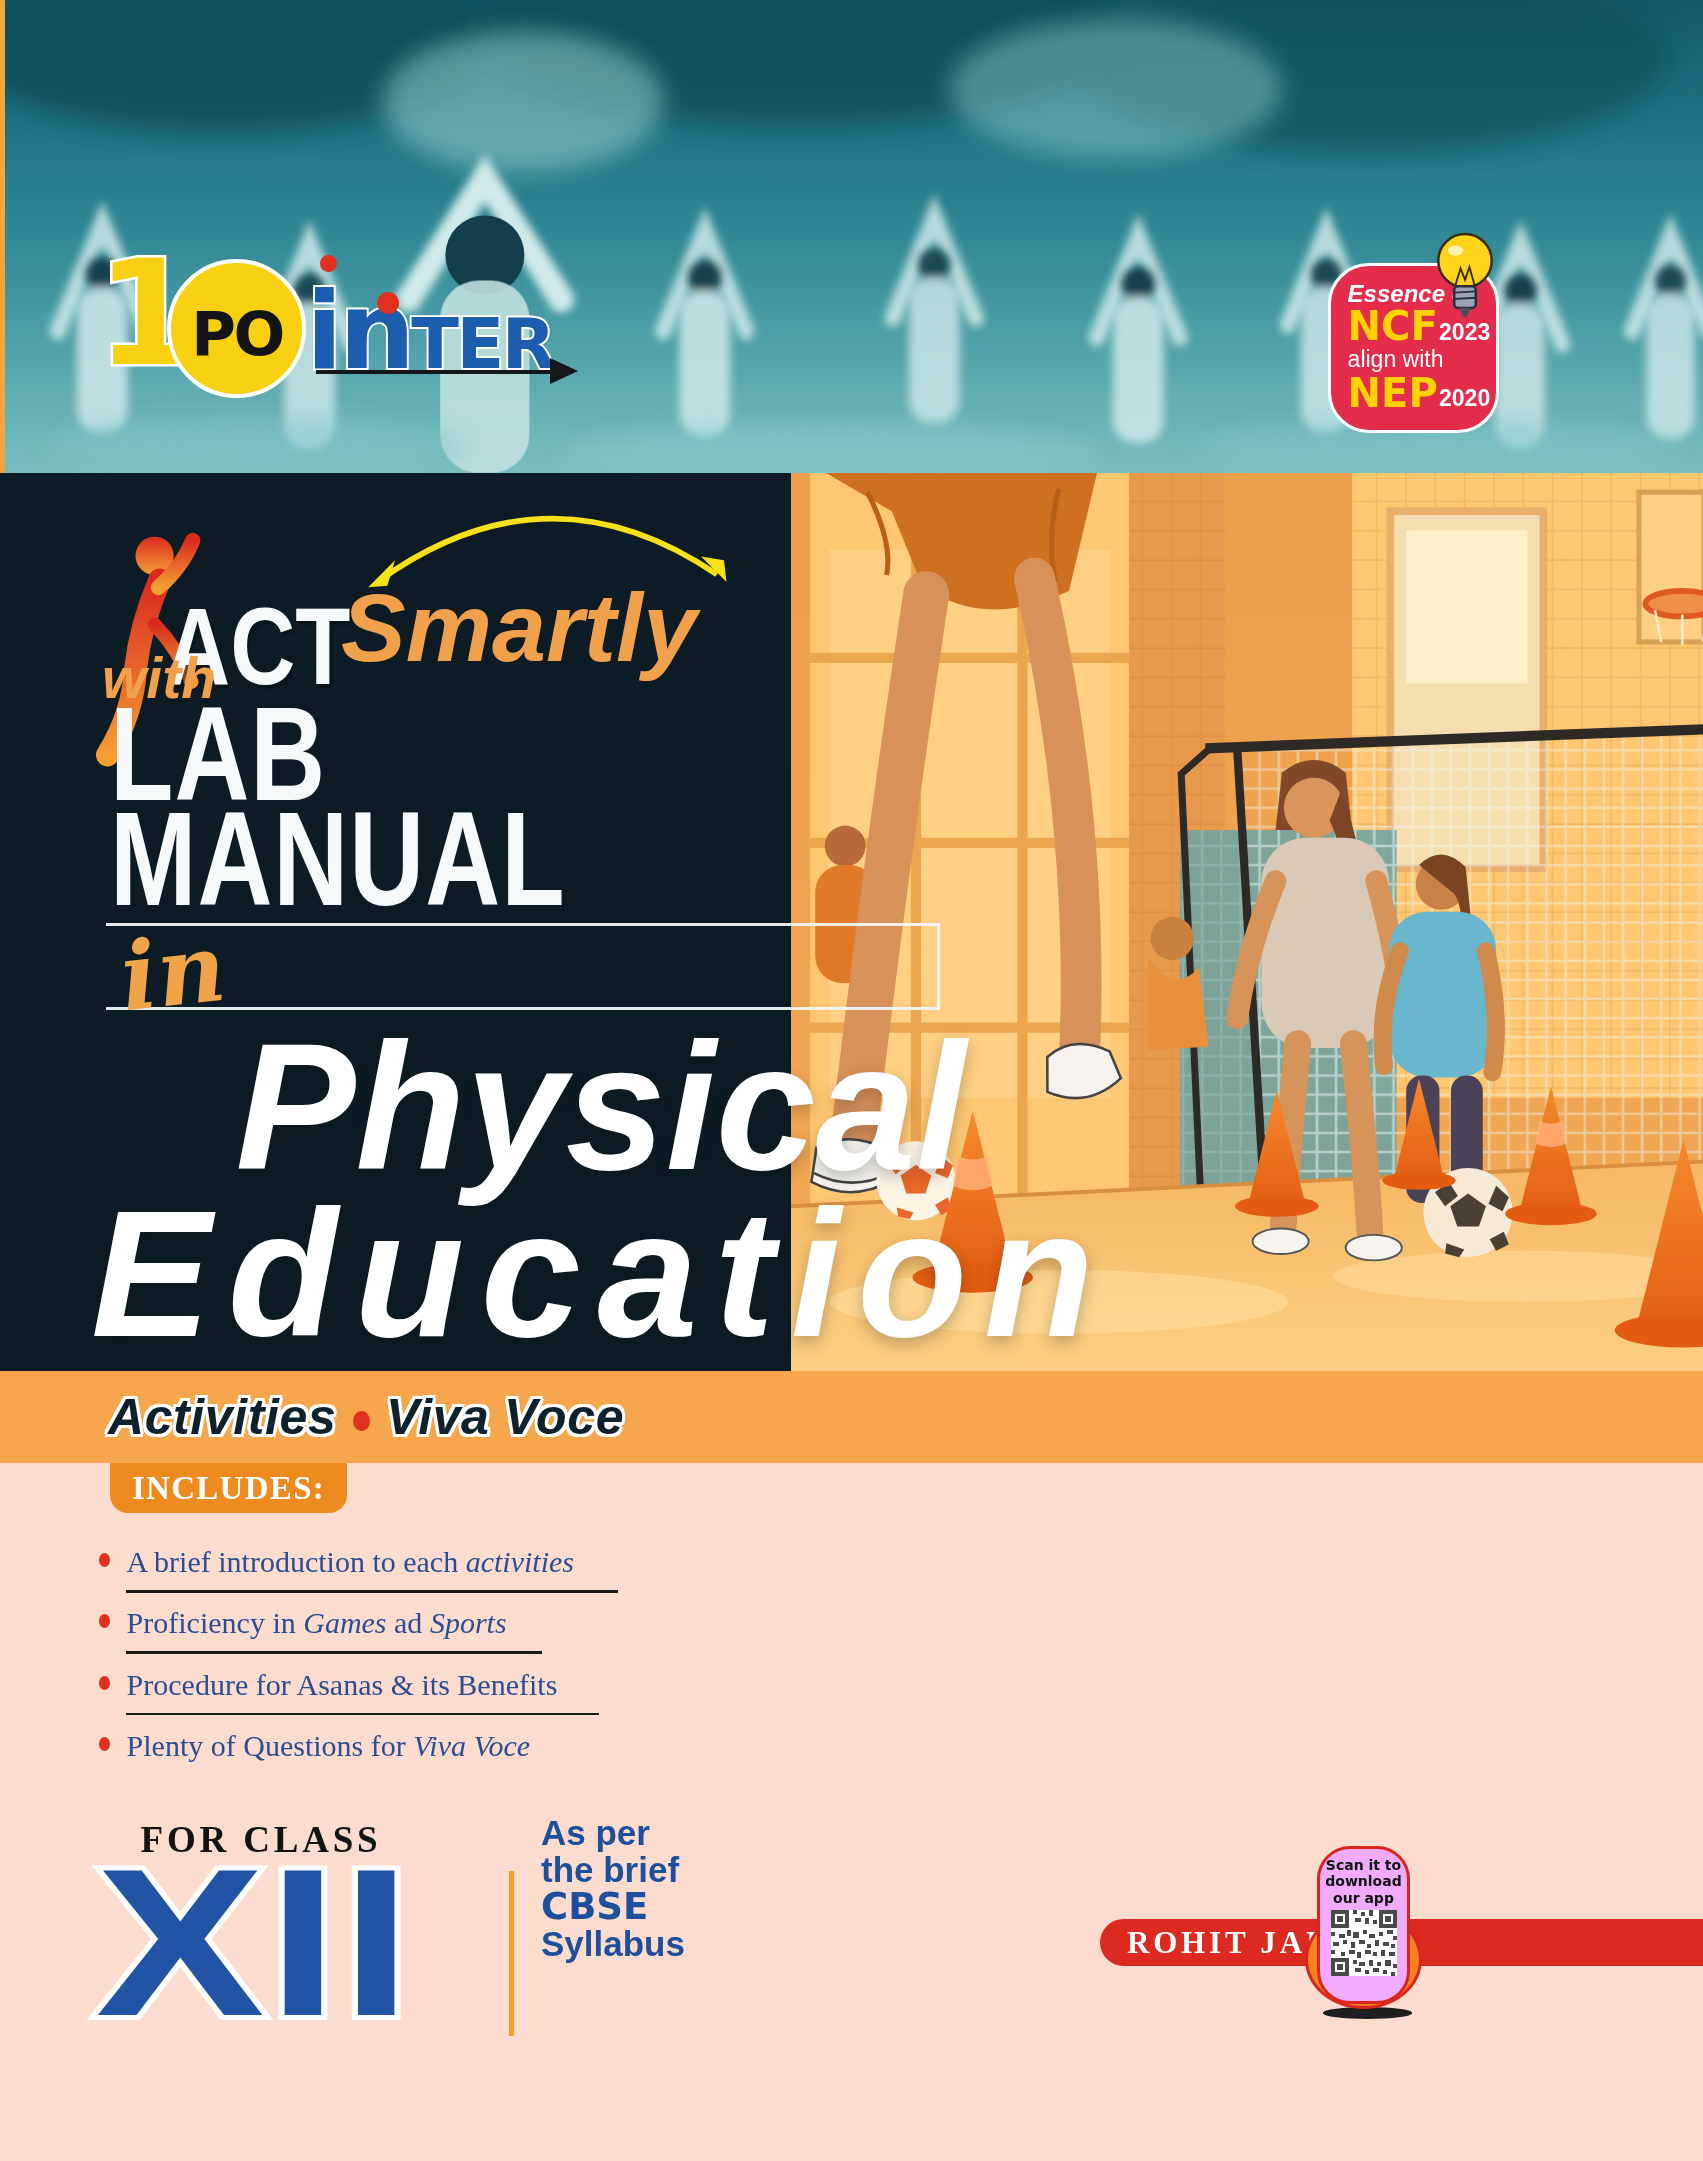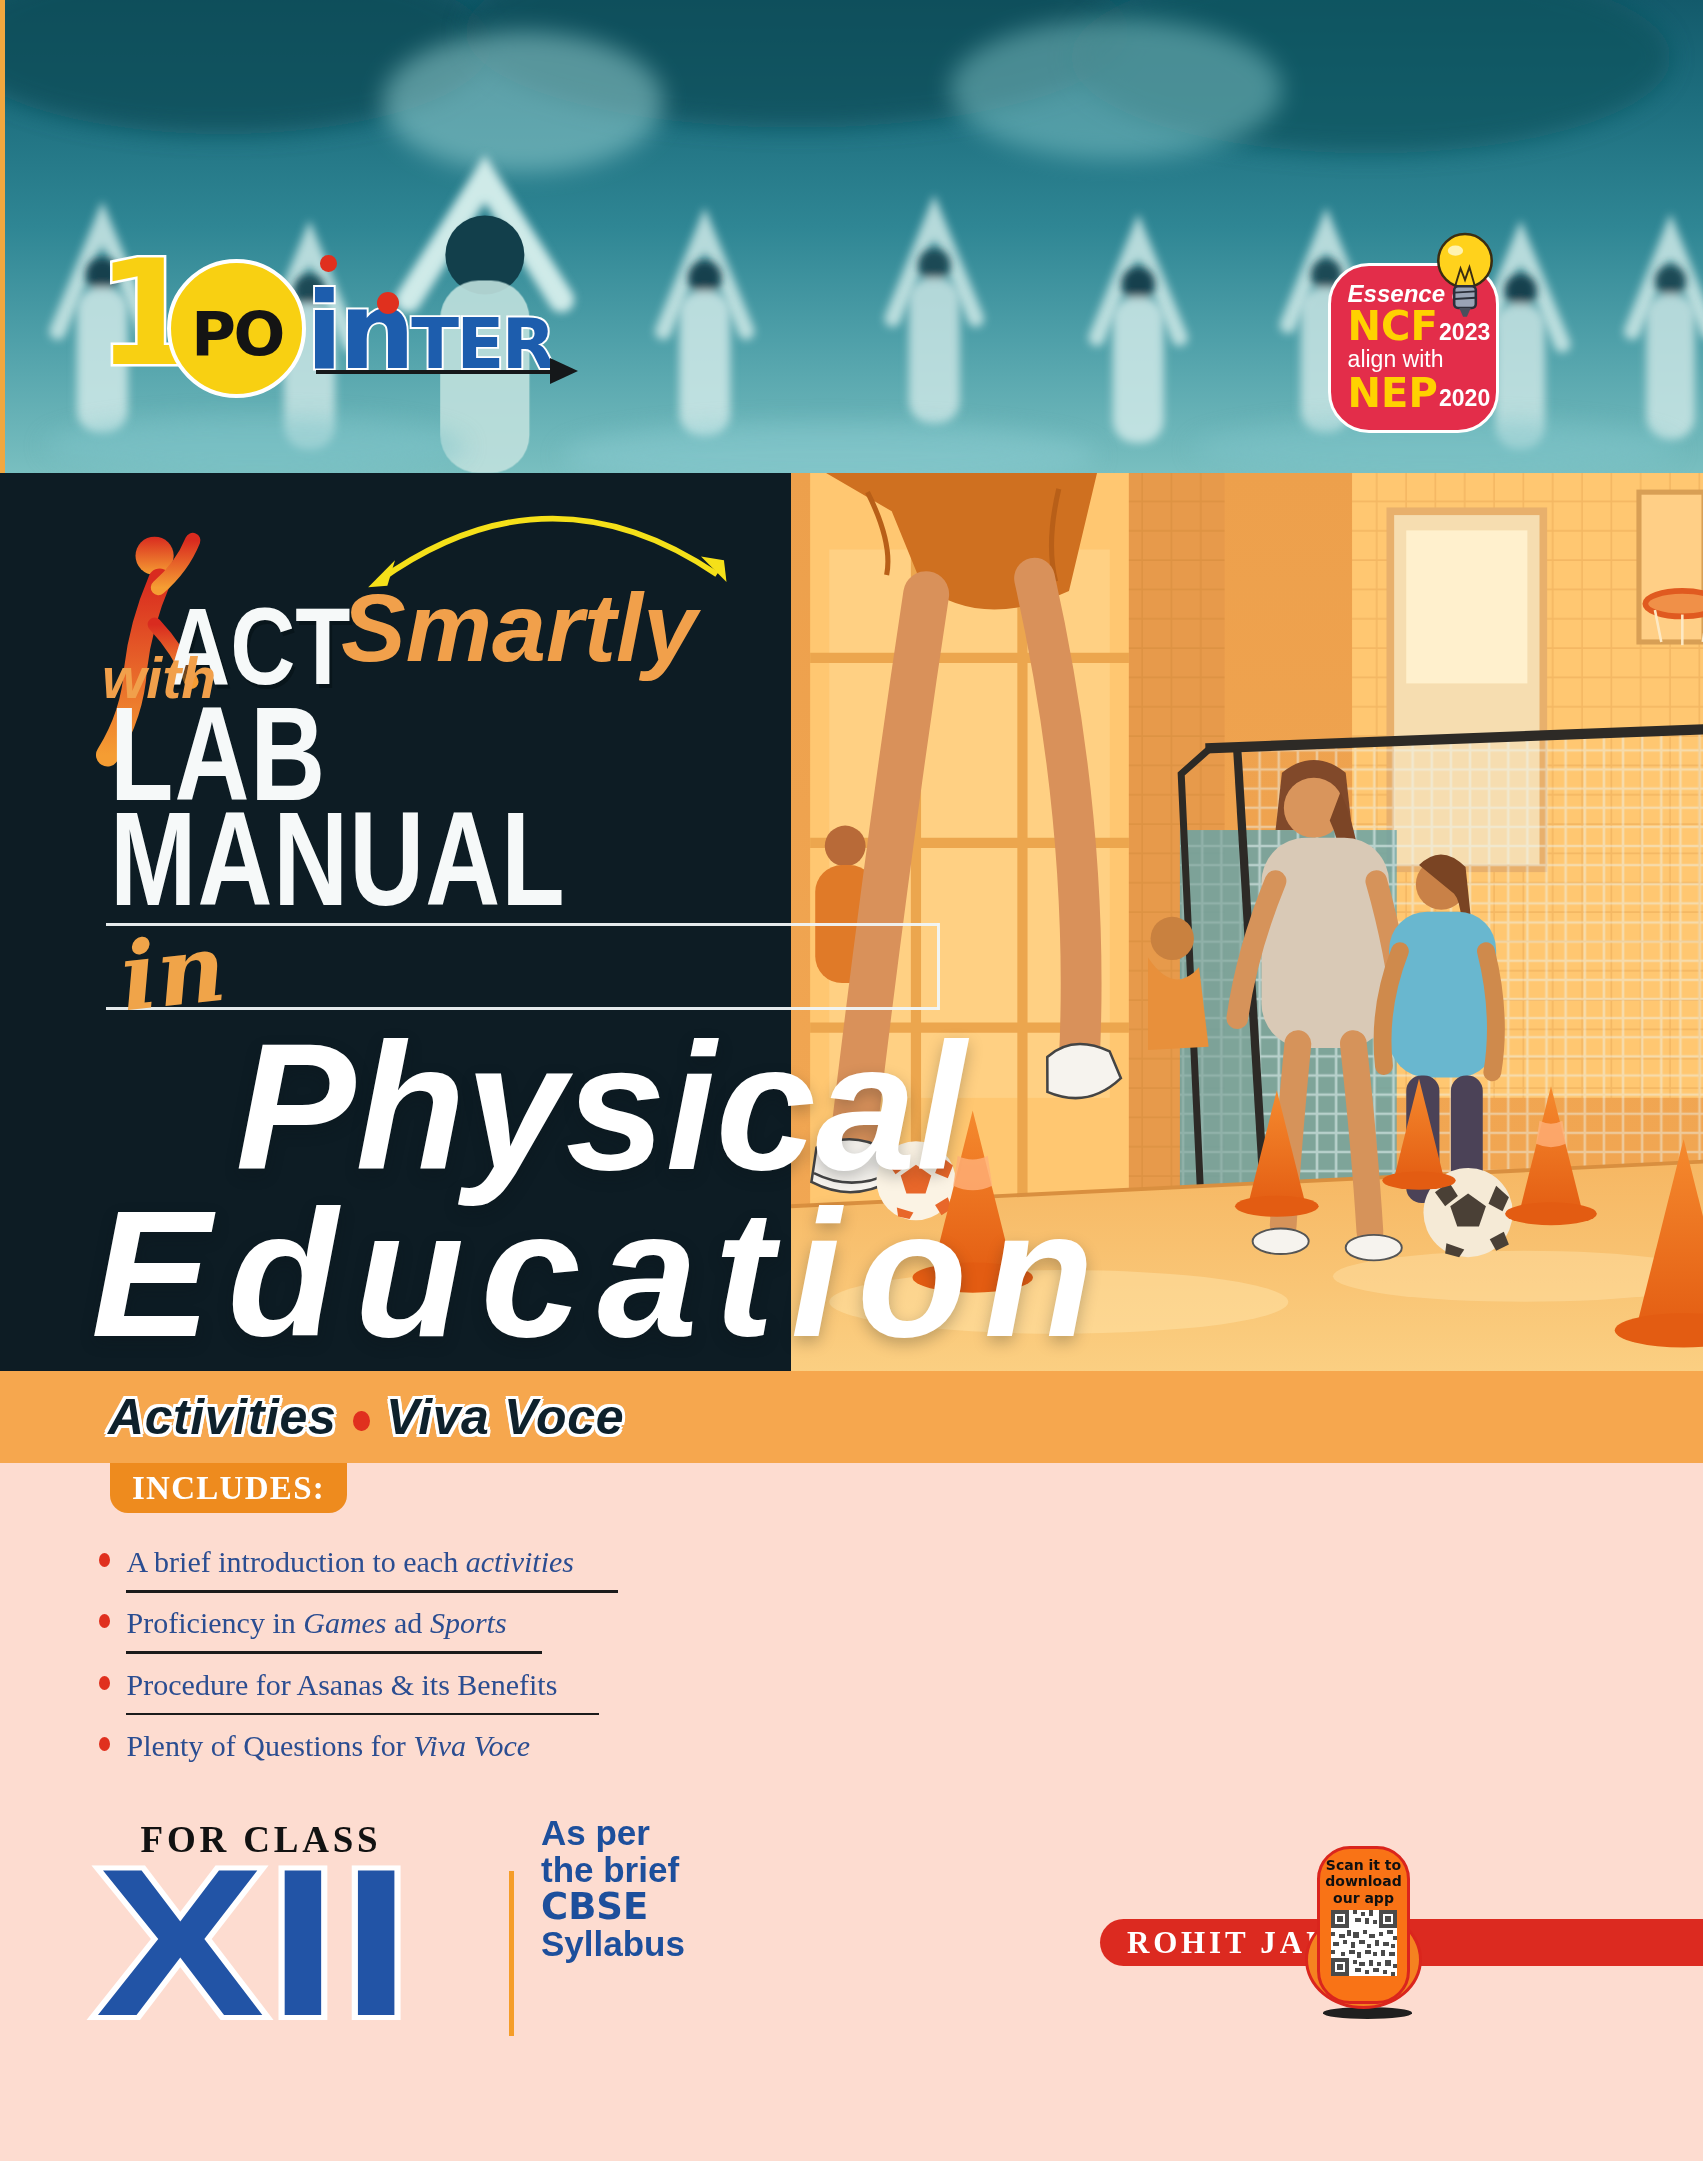--- a/index.html
+++ b/index.html
@@ -77,21 +77,21 @@
   .xii-svg{left:83px;top:1848px;z-index:3;}
   .divider-orange{left:509px;top:1871px;width:5.1px;height:165px;background:#f59d28;z-index:3;}
   .syllabus{left:541px;top:1814px;z-index:3;color:#1d4f9c;font-size:35px;line-height:37px;font-weight:bold;}
   .syllabus .strong{font-weight:bold;font-family:"DejaVu Sans",sans-serif;font-size:37px;letter-spacing:0;}
 
   
   .author-ribbon{left:1100px;top:1919px;width:604px;height:47px;background:#dc2a20;border-radius:24px 0 0 24px;z-index:2;display:flex;align-items:center;}
   .author-ribbon span{margin-left:27px;font-family:"Liberation Serif",serif;font-weight:bold;font-size:31px;letter-spacing:3.8px;color:#ffffff;}
   .qr-shadow{left:1323px;top:2007px;width:89px;height:11.5px;background:#1f1f1f;border-radius:50%;z-index:2;}
   .qr-ellipse{left:1305px;top:1910px;width:117px;height:99px;background:#f58220;border:3.8px solid #da251d;border-radius:50%;z-index:3;box-sizing:border-box;}
-  .qr-pill{left:1317px;top:1846px;width:93px;height:158px;background:#f97316;border:3.8px solid #da251d;border-radius:33px;z-index:4;box-sizing:border-box;text-align:center;}
+  .qr-pill{left:1317px;top:1846px;width:93px;height:158px;background:#f0abfc;border:3.8px solid #da251d;border-radius:33px;z-index:4;box-sizing:border-box;text-align:center;}
   .qr-caption{margin-top:7.7px;font-family:"DejaVu Sans",sans-serif;font-weight:bold;font-size:14px;line-height:16.6px;color:#101010;}
   .qr-code{margin:3.8px auto 0 auto;width:66px;height:66px;display:block;}
 </style>
 </head>
 <body>
 
 <div class="cover">
 
   <div class="abs top-photo">
     <svg width="1704" height="473" viewBox="0 0 2672 742">

